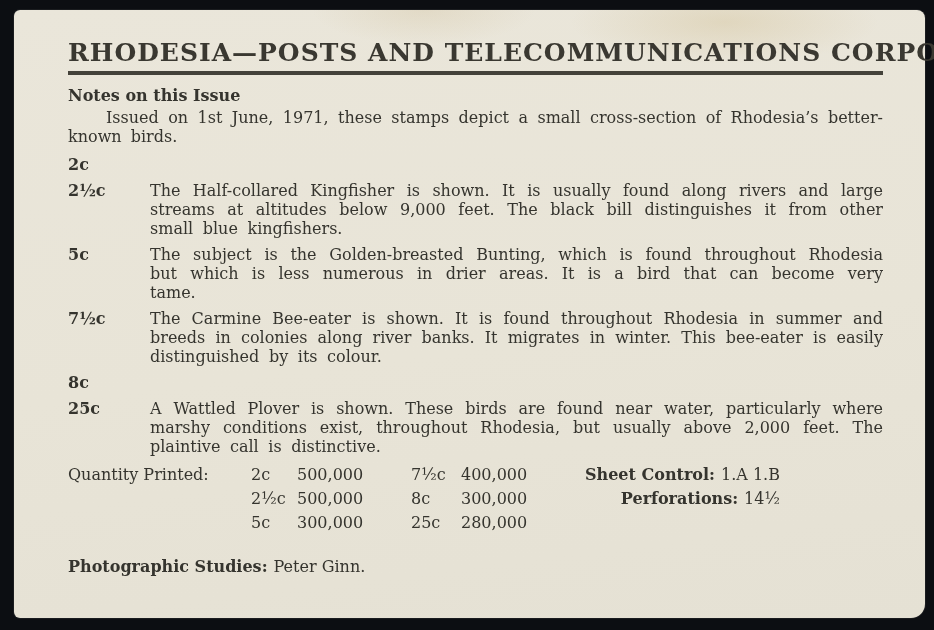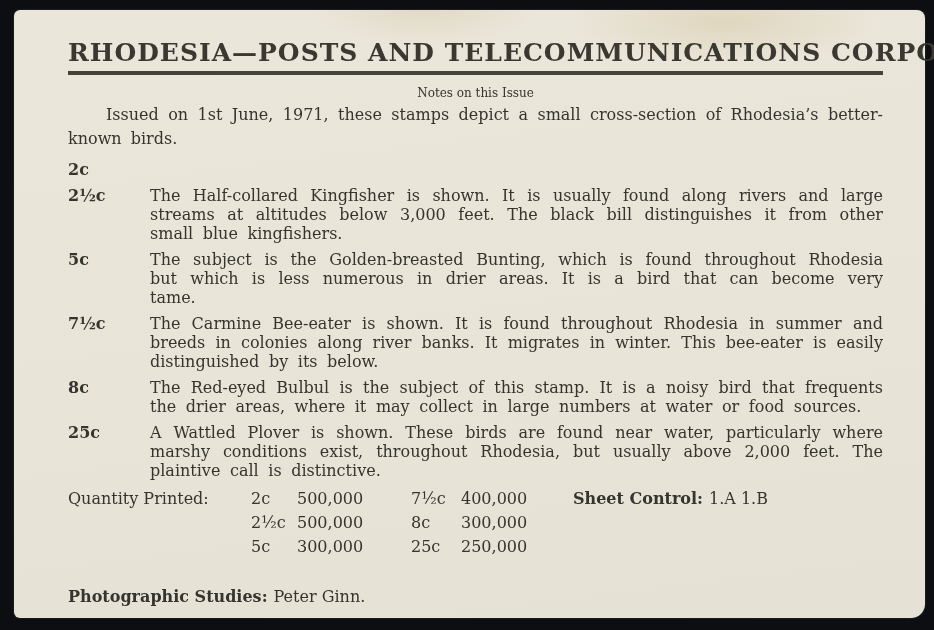--- a/index.html
+++ b/index.html
@@ -29,28 +29,27 @@
     white-space: nowrap;
     color: #3a3831;
   }
   .title-rule {
     height: 4px;
     background: #44423a;
     margin-top: 4px;
     margin-bottom: 11px;
   }
   .notes-heading {
-    font-size: 12px;
-    font-weight: normal;
+    font-size: 16px;
+    font-weight: bold;
     margin-bottom: 3px;
-    text-align: center;
   }
   .intro {
     font-size: 16px;
-    line-height: 24px;
+    line-height: 19px;
     text-align: justify;
     text-indent: 38px;
     word-spacing: 4px;
     margin-bottom: 9px;
   }
   .entry {
     display: flex;
     margin-bottom: 7px;
   }
   .entry .denom {
@@ -75,57 +74,56 @@
     flex: 0 0 183px;
     font-weight: normal;
     line-height: 24px;
   }
   .qty-table { flex: 0 0 auto; }
   .qty-row { display: flex; line-height: 24px; }
   .qty-denom1 { width: 46px; }
   .qty-val1   { width: 66px; text-align: center; }
   .qty-denom2 { width: 50px; margin-left: 48px; }
   .qty-val2   { width: 66px; text-align: left; }
-  .detail-block { margin-left: 46px; text-align: right; }
+  .detail-block { margin-left: 58px; text-align: right; }
   .detail-line { line-height: 24px; }
   .detail-line .lbl { font-weight: bold; }
-  .credits { margin-top: 28px; font-size: 16px; }
+  .credits { margin-top: 22px; font-size: 16px; }
   .credit-line { line-height: 20px; margin-bottom: 6px; }
   .credit-line .lbl { font-weight: bold; }
   .sp { display: inline-block; width: 6px; }
 </style>
 </head>
 <body>
 
 <div class="card">
 
   <div class="title">RHODESIA—POSTS AND TELECOMMUNICATIONS CORPORATION</div>
   <div class="title-rule"></div>
 
   <div class="notes-heading">Notes on this Issue</div>
   <div class="intro">Issued on 1st June, 1971, these stamps depict a small cross-section of Rhodesia’s better-known birds.</div>
 
   <div class="entry">
     <div class="denom">2c</div>
   </div>
   <div class="entry">
     <div class="denom">2½c</div>
-    <div class="desc">The Half-collared Kingfisher is shown. It is usually found along rivers and large streams at altitudes below 3,000 feet. The black bill distinguishes it from other small blue kingfishers.</div>
+    <div class="desc">The Half-collared Kingfisher is shown. It is usually found along rivers and large streams at altitudes below 9,000 feet. The black bill distinguishes it from other small blue kingfishers.</div>
   </div>
   <div class="entry">
     <div class="denom">5c</div>
     <div class="desc">The subject is the Golden-breasted Bunting, which is found throughout Rhodesia but which is less numerous in drier areas. It is a bird that can become very tame.</div>
   </div>
   <div class="entry">
     <div class="denom">7½c</div>
-    <div class="desc">The Carmine Bee-eater is shown. It is found throughout Rhodesia in summer and breeds in colonies along river banks. It migrates in winter. This bee-eater is easily distinguished by its below.</div>
+    <div class="desc">The Carmine Bee-eater is shown. It is found throughout Rhodesia in summer and breeds in colonies along river banks. It migrates in winter. This bee-eater is easily distinguished by its colour.</div>
   </div>
   <div class="entry">
     <div class="denom">8c</div>
-    <div class="desc">The Red-eyed Bulbul is the subject of this stamp. It is a noisy bird that frequents the drier areas, where it may collect in large numbers at water or food sources.</div>
   </div>
   <div class="entry">
     <div class="denom">25c</div>
     <div class="desc">A Wattled Plover is shown. These birds are found near water, particularly where marshy conditions exist, throughout Rhodesia, but usually above 2,000 feet. The plaintive call is distinctive.</div>
   </div>
 
   <div class="qty-section">
     <div class="qty-label">Quantity Printed:</div>
     <div class="qty-table">
       <div class="qty-row">
@@ -137,26 +135,29 @@
       <div class="qty-row">
         <span class="qty-denom1">2½c</span>
         <span class="qty-val1">500,000</span>
         <span class="qty-denom2">8c</span>
         <span class="qty-val2">300,000</span>
       </div>
       <div class="qty-row">
         <span class="qty-denom1">5c</span>
         <span class="qty-val1">300,000</span>
         <span class="qty-denom2">25c</span>
-        <span class="qty-val2">250,000</span>
+        <span class="qty-val2">280,000</span>
       </div>
     </div>
     <div class="detail-block">
       <div class="detail-line">
         <span class="lbl">Sheet Control:</span><span class="sp"></span><span>1.A 1.B</span>
+      </div>
+      <div class="detail-line">
+        <span class="lbl">Perforations:</span><span class="sp"></span><span>14½</span>
       </div>
     </div>
   </div>
 
   <div class="credits">
     <div class="credit-line">
       <span class="lbl">Photographic Studies:</span><span class="sp"></span><span>Peter Ginn.</span>
     </div>
 
   </div>

